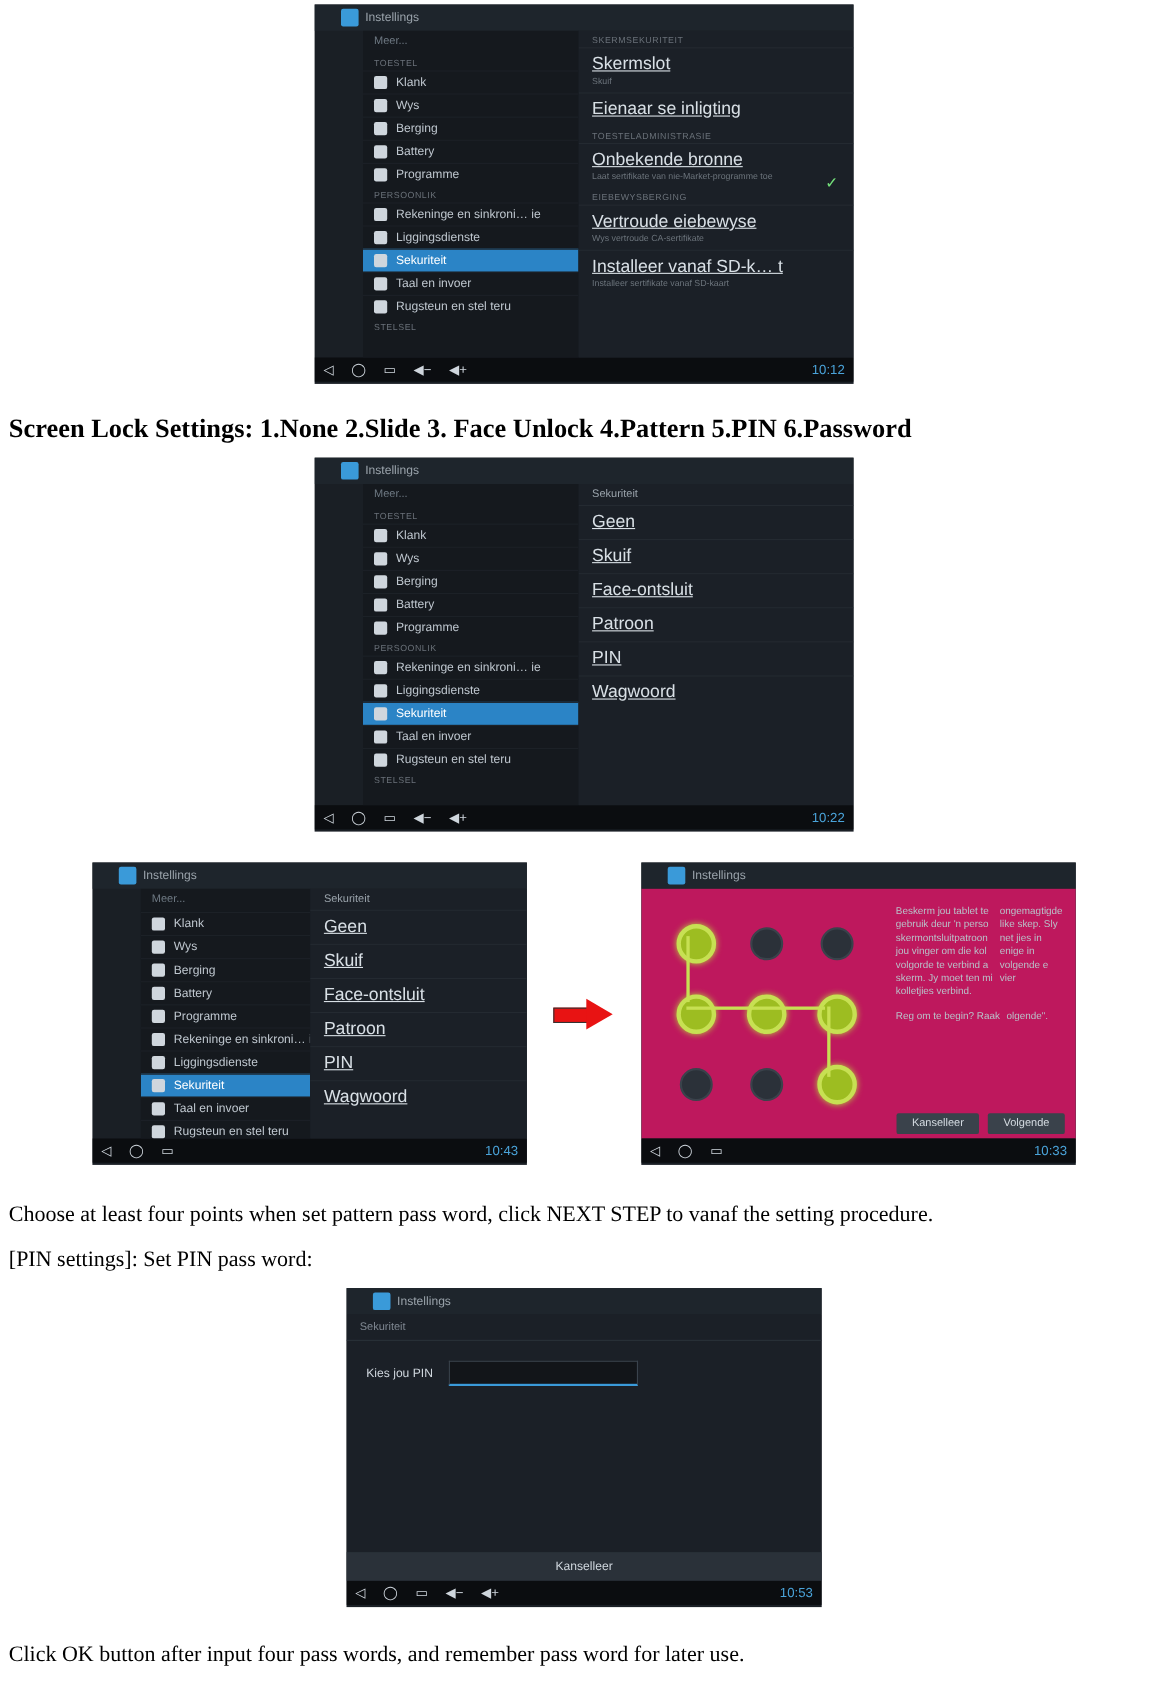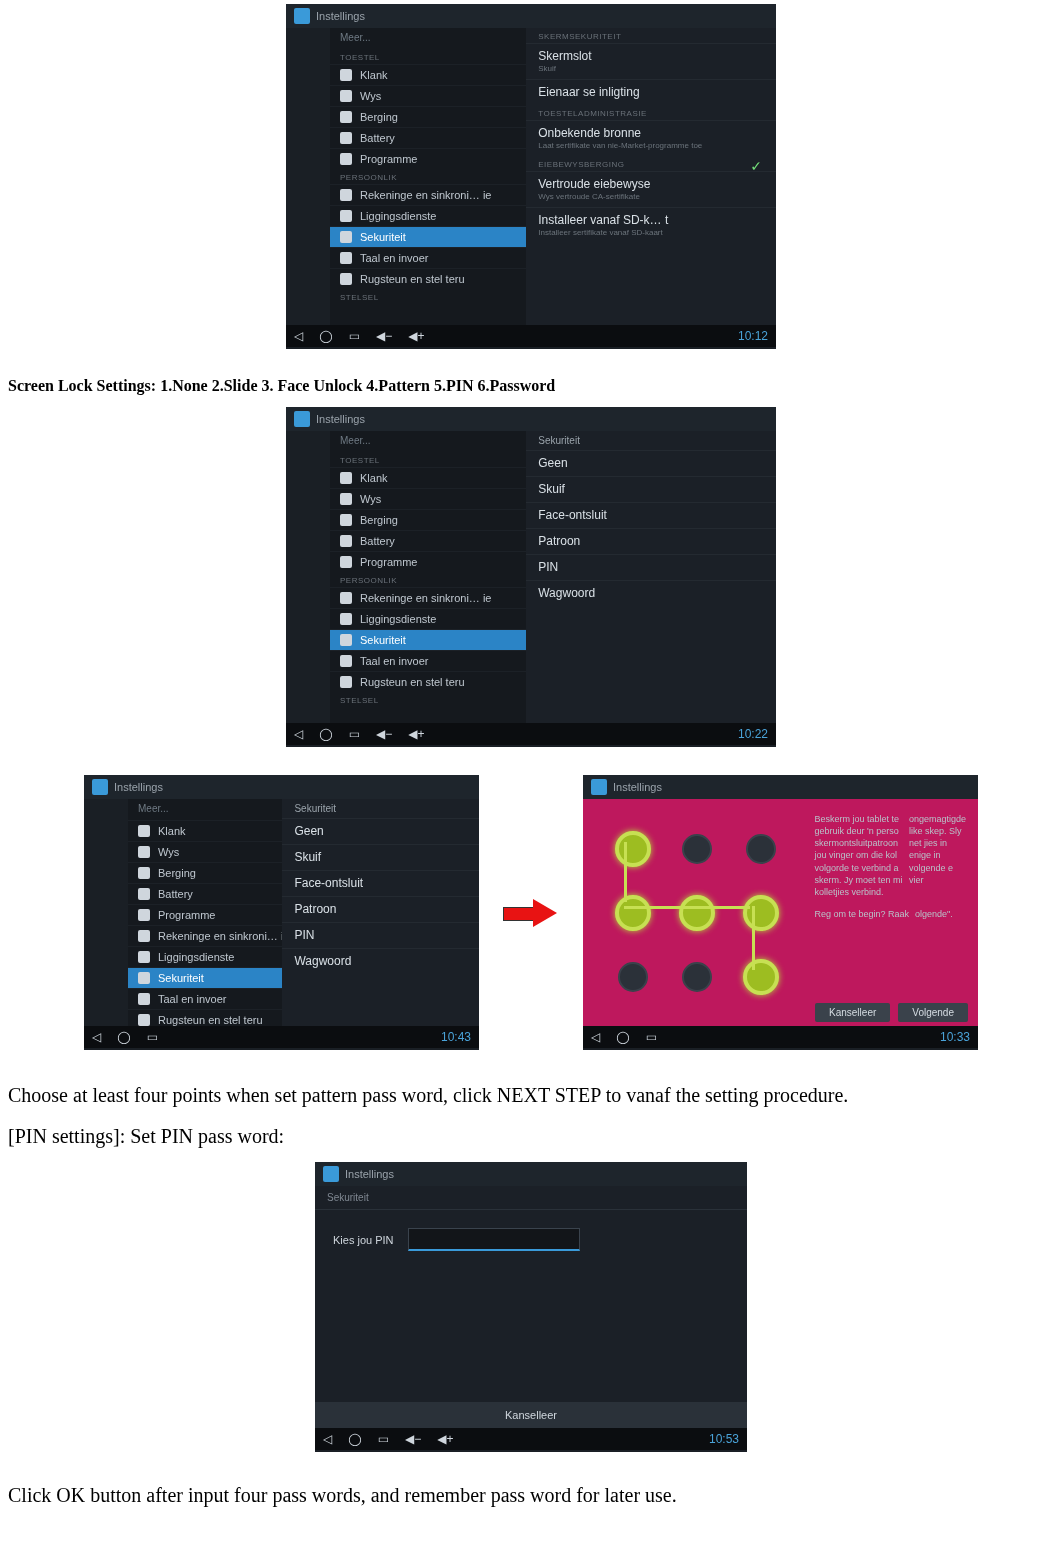--- a/index.html
+++ b/index.html
@@ -24,21 +24,21 @@
   .shot-1 { width: 490px; height: 345px; }
   .shot-2 { width: 490px; height: 340px; }
   .shot-3 { width: 395px; height: 275px; }
   .shot-4 { width: 395px; height: 275px; }
   .shot-5 { width: 432px; height: 290px; }
 
   .titlebar {
     display: flex;
     align-items: center;
     gap: 6px;
-    padding: 4px 8px;
+    padding: 4px 24px;
     background: #1e252c;
     color: #9aa3ab;
     font-family: Arial, sans-serif;
     font-size: 11px;
   }
   .titlebar .ticon {
     width: 16px; height: 16px;
     background: #3a9ad9;
     display: inline-block;
     border-radius: 2px;
@@ -100,21 +100,21 @@
     color: #6a7179;
     font-size: 8px;
     padding: 4px 12px 2px 12px;
     letter-spacing: .5px;
   }
   .right .ritem {
     padding: 5px 12px;
     border-top: 1px solid #242a31;
     line-height: 1.25;
   }
-  .right .ritem .rt { color: #d9e0e6; font-size: 12px; }
+  .right .ritem .rt { color: #d9e0e6; font-size: 16px; text-decoration: underline; }
   .right .ritem .rs { color: #6b737b; font-size: 8px; }
   .right .check {
     position: absolute;
     right: 14px;
     top: 130px;
     color: #74e07a;
     font-size: 14px;
   }
   .navbar {
     height: 22px;
@@ -124,21 +124,21 @@
     justify-content: space-between;
     padding: 0 8px;
     color: #9aa3ab;
     font-family: Arial, sans-serif;
     font-size: 11px;
   }
   .navbar .navbtns { display: flex; gap: 16px; font-size: 12px; color: #cfd6dd; }
   .navbar .clock { color: #4aa3d9; font-size: 12px; }
 
   h2.heading {
-    font-size: 16px;
+    font-size: 24px;
     font-weight: bold;
     margin: 22px 0 12px 0;
     font-family: "Times New Roman", serif;
   }
   p.body {
     margin: 10px 0;
     line-height: 1.55;
   }
   .row {
     display: flex;

